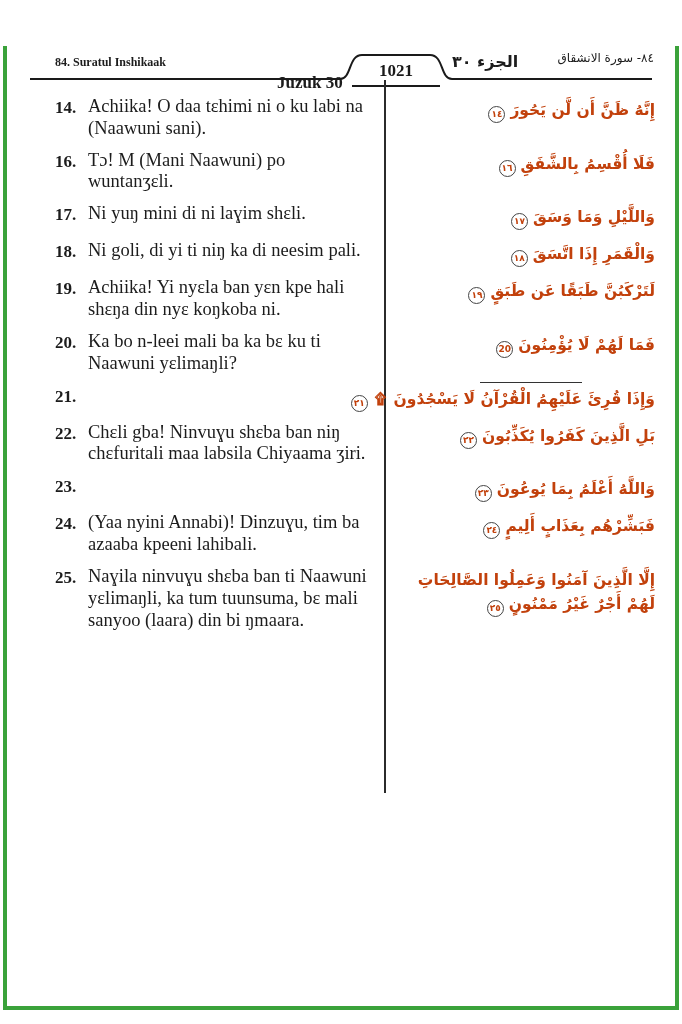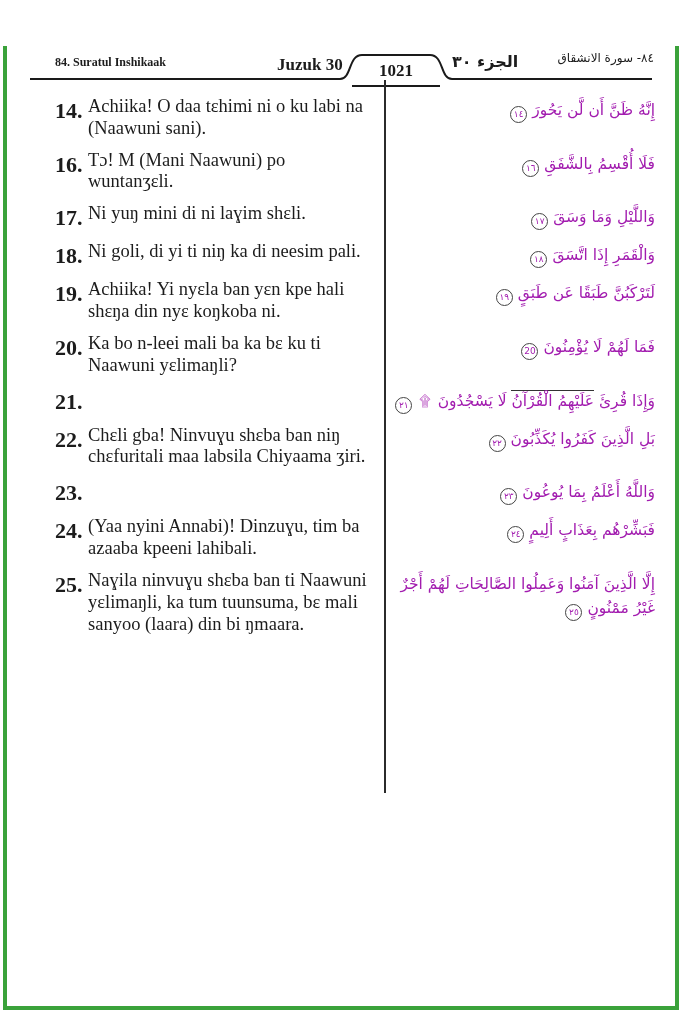--- a/index.html
+++ b/index.html
@@ -8,43 +8,43 @@
   .page{position:relative;width:682px;height:1024px;background:#fff;}
 
   
   .frame-left,.frame-right{position:absolute;top:46px;width:4px;height:964px;}
   .frame-left{left:3px;}
   .frame-right{right:3px;}
   .frame-bottom{position:absolute;left:3px;right:3px;bottom:14px;height:4px;}
 
   
   .hdr-title-latin{position:absolute;left:55px;top:55px;font-size:12px;font-weight:bold;}
-  .hdr-juz-latin{position:absolute;left:277px;top:55px;font-size:17px;font-weight:bold;}
+  .hdr-juz-latin{position:absolute;left:277px;top:73px;font-size:17px;font-weight:bold;}
   .hdr-juz-ar{position:absolute;left:452px;top:52px;font-size:16px;font-weight:bold;
               direction:rtl;font-family:"DejaVu Sans",sans-serif;}
   .hdr-title-ar{position:absolute;right:28px;top:51px;font-size:12px;font-weight:normal;
               direction:rtl;font-family:"DejaVu Sans",sans-serif;}
   .rule{position:absolute;top:78px;height:2px;background:#1a1a1a;}
   .rule-left{left:30px;width:310px;}
   .rule-right{left:452px;width:200px;}
   .page-tab{position:absolute;left:338px;top:48px;width:116px;height:42px;}
 
   
   .divider{position:absolute;left:384px;top:80px;width:2px;height:713px;background:#2b2b2b;}
 
   
   .verses{position:absolute;left:55px;top:96px;width:600px;}
   .verse-row{display:flex;align-items:flex-start;margin-bottom:10px;}
-  .vno{flex:0 0 33px;font-size:22px;font-weight:bold;padding-top:2px;}
+  .vno{flex:0 0 33px;font-size:17px;font-weight:bold;padding-top:2px;}
   .vlatin{flex:0 0 287px;font-size:18.5px;line-height:1.18;}
   .varabic{flex:1 1 auto;direction:rtl;text-align:right;padding-left:10px;padding-top:2px;
-           font-family:"DejaVu Sans",sans-serif;font-size:15.5px;line-height:1.55;color:#a21caf;}
+           font-family:"DejaVu Sans",sans-serif;font-size:15.5px;line-height:1.55;color:#c2410c;font-weight:bold;}
   .ayah-marker{display:inline-block;width:15px;height:15px;border:1px solid #444;border-radius:50%;
            font-size:9px;line-height:14px;text-align:center;vertical-align:-2px;margin:0 5px;}
-  .overline{border-top:1.5px solid #333;padding-top:1px;}
+  .overline{border-top:1.5px solid #333;padding-top:7px;}
   .sajdah{font-size:15px;margin:0 2px;}
 </style>
 </head>
 <body>
 
 <div class="page">
 
   <div class="frame-left" style="background: rgb(58, 162, 58);"></div>
   <div class="frame-right" style="background: rgb(58, 162, 58);"></div>
   <div class="frame-bottom" style="background: rgb(58, 162, 58);"></div>

